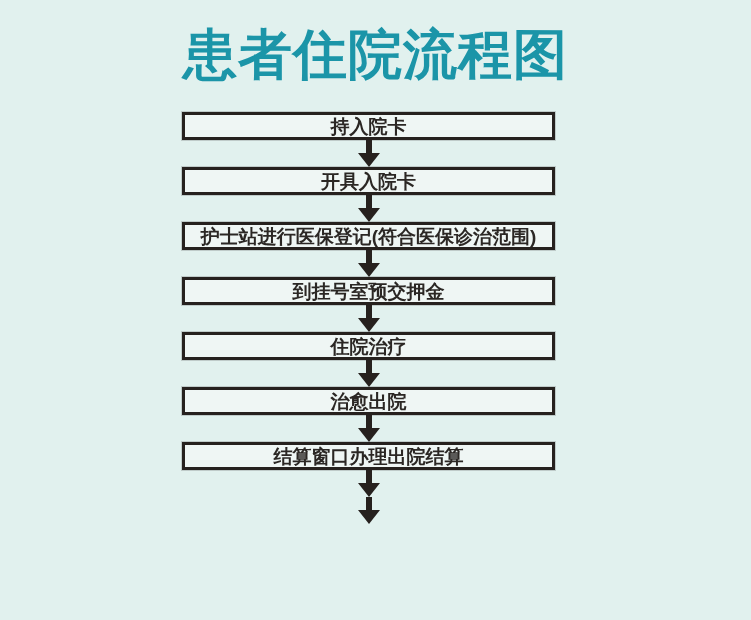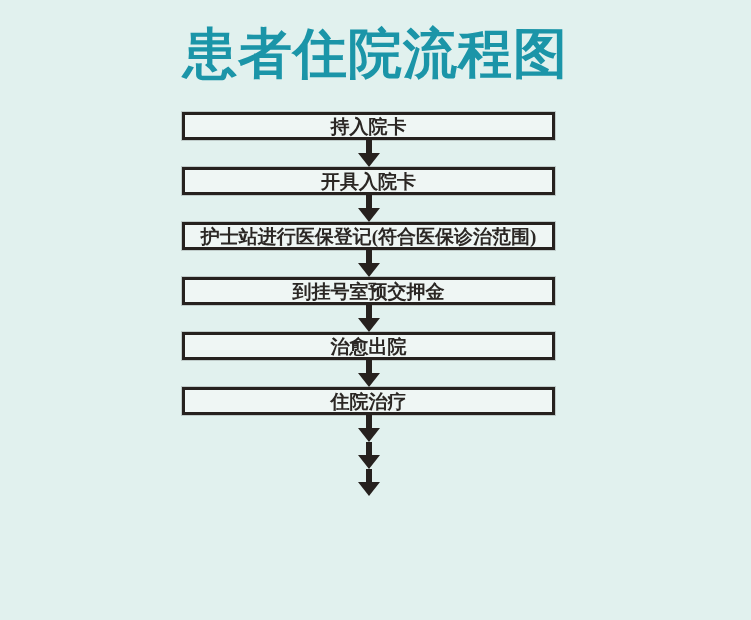--- a/index.html
+++ b/index.html
@@ -10,21 +10,20 @@
     width: 751px;
     height: 620px;
     background: var(--bg-color, #e1f1ee);
     font-family: "Liberation Sans", "DejaVu Sans", sans-serif;
     overflow: hidden;
   }
   .page {
     width: 751px;
     height: 620px;
     position: relative;
-    font-family: Liberation Serif, serif;
   }
   .title {
     margin: 0;
     padding-top: 24px;
     text-align: center;
     font-size: 54px;
     line-height: 1.12;
     font-weight: bold;
     letter-spacing: 1px;
     color: var(--title-color, #1b95a8);
@@ -119,39 +118,42 @@
       <span class="box-label">到挂号室预交押金</span>
     </div>
     <div class="arrow">
       <div class="arrow-stem"></div>
       <div class="arrow-head"></div>
     </div>
   </div>
 
   <div class="step">
     <div class="box">
+      <span class="box-label">住院治疗</span>
+    </div>
+    <div class="arrow">
+      <div class="arrow-stem"></div>
+      <div class="arrow-head"></div>
+    </div>
+  </div>
+
+  <div class="step">
+    <div class="box">
       <span class="box-label">治愈出院</span>
     </div>
     <div class="arrow">
       <div class="arrow-stem"></div>
       <div class="arrow-head"></div>
     </div>
   </div>
 
   <div class="step">
     <div class="box">
-      <span class="box-label">住院治疗</span>
+      <span class="box-label">结算窗口办理出院结算</span>
     </div>
-    <div class="arrow">
-      <div class="arrow-stem"></div>
-      <div class="arrow-head"></div>
-    </div>
-  </div>
-
-  <div class="step">
     <div class="arrow">
       <div class="arrow-stem"></div>
       <div class="arrow-head"></div>
     </div>
   </div>
 
   <div class="step">
     <div class="arrow">
       <div class="arrow-stem"></div>
       <div class="arrow-head"></div>

